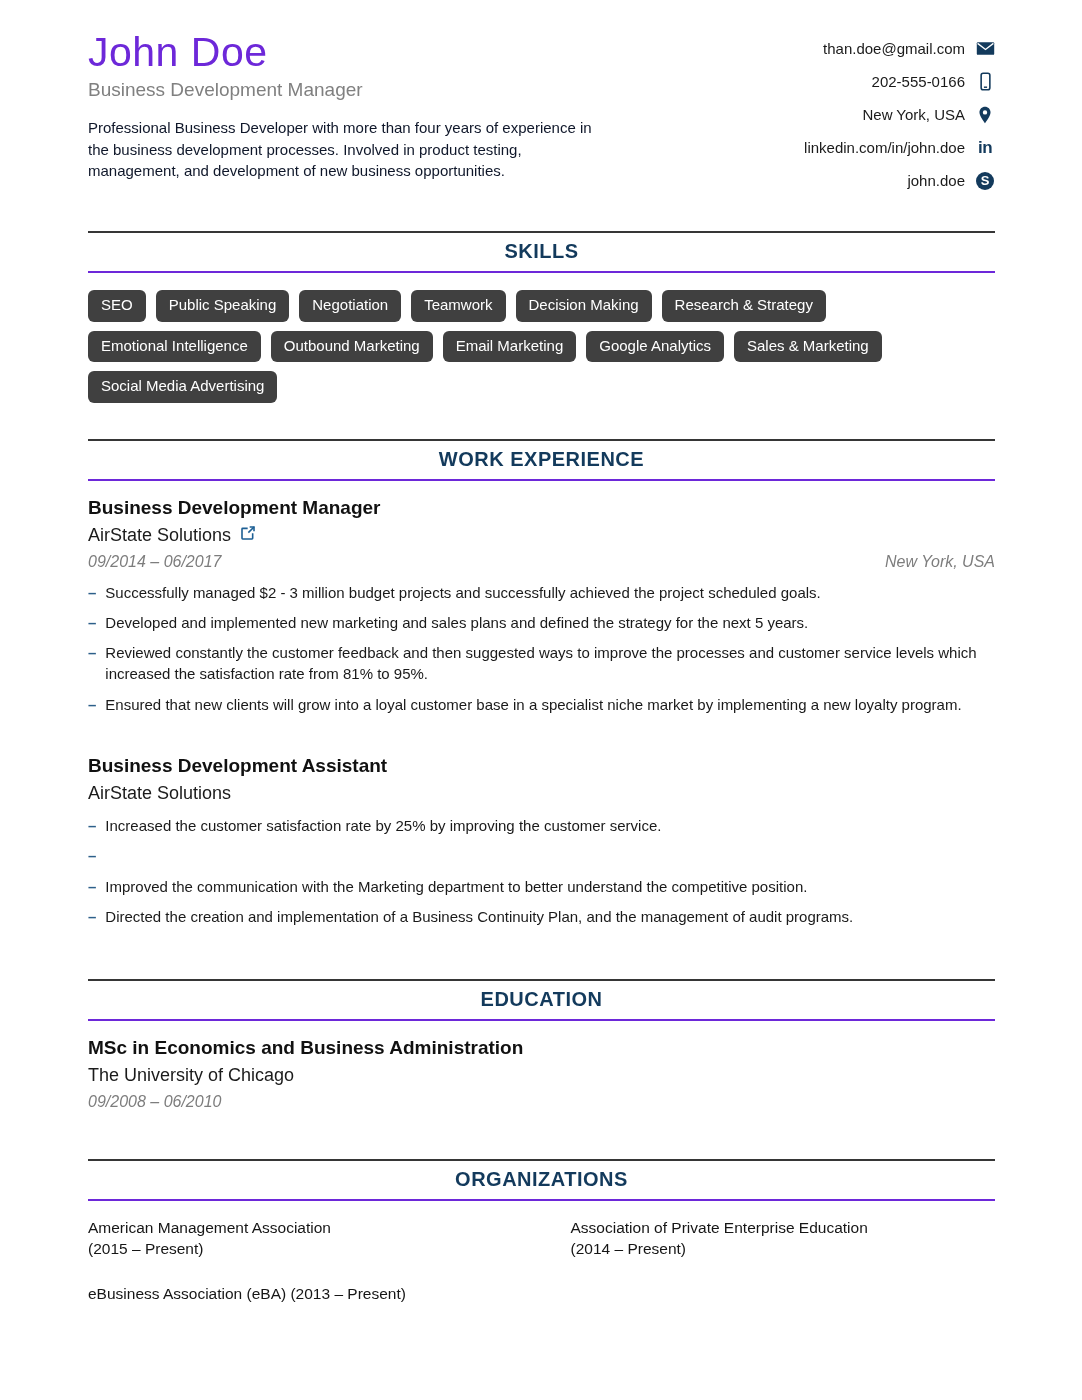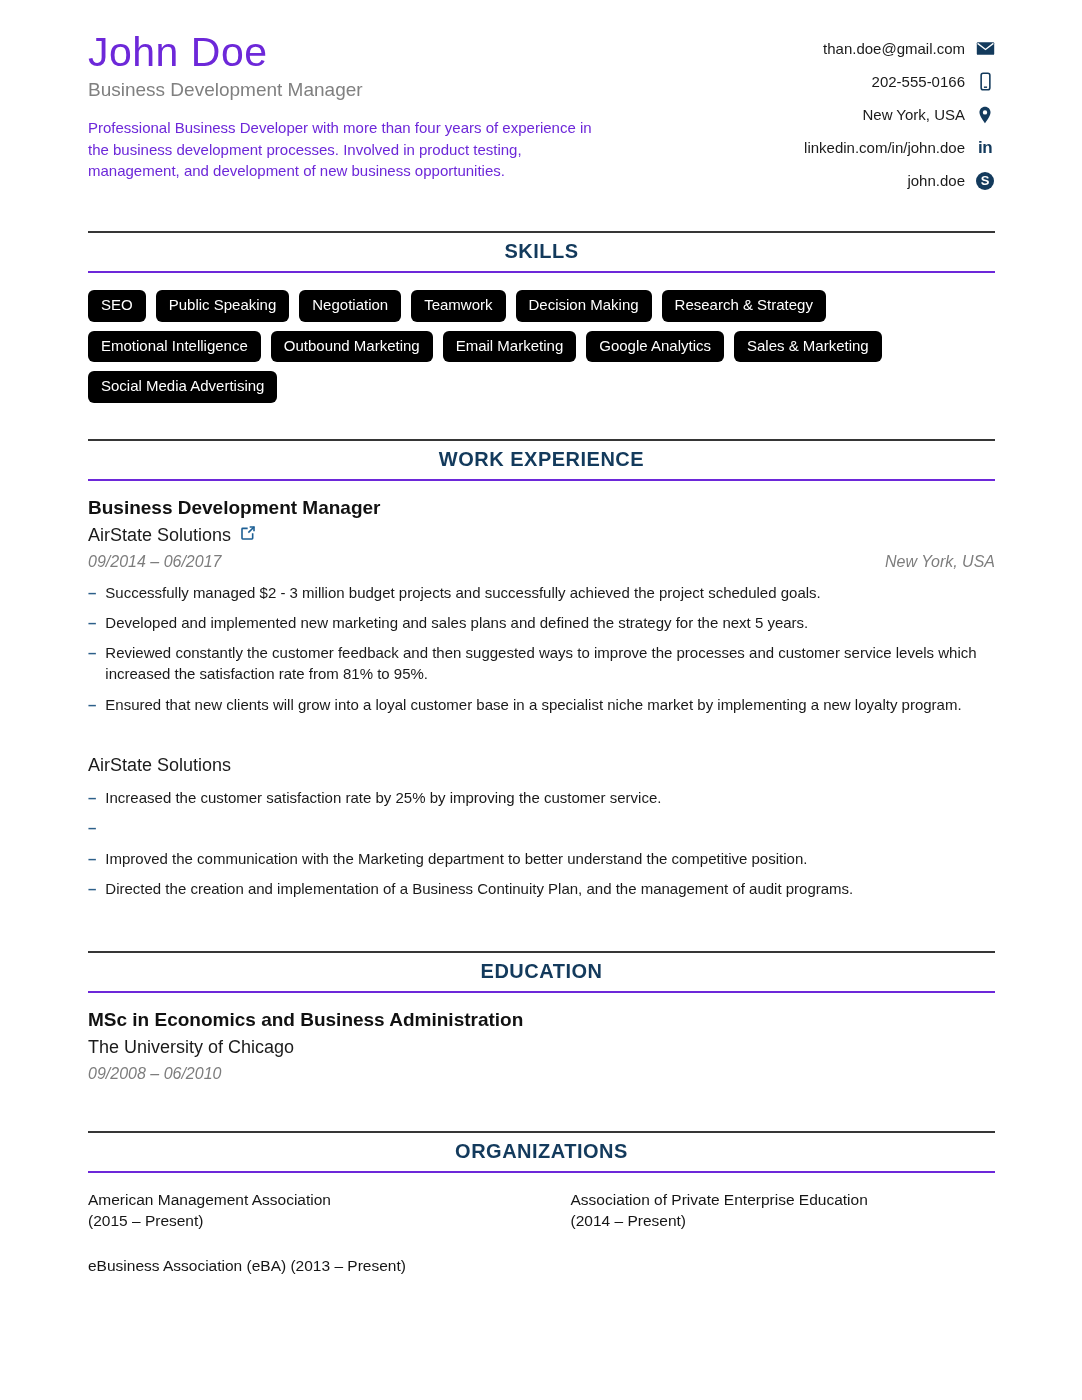--- a/index.html
+++ b/index.html
@@ -30,21 +30,21 @@
   }
   .person-title {
     margin-top: 5px;
     font-size: 19px;
     color: #808080;
   }
   .summary {
     margin: 16px 0 0;
     font-size: 15px;
     line-height: 1.42;
-    color: #6d28d9;
+    color: #0f172a;
   }
   .contacts { padding-top: 6px; }
   .contact-row {
     display: flex;
     justify-content: flex-end;
     align-items: center;
     gap: 10px;
     height: 33px;
     font-size: 15px;
     color: #1a1a1a;
@@ -76,21 +76,21 @@
     color: #133a5c;
   }
   .sh-skills { margin-top: 34px; }
   .sh-work { margin-top: 36px; }
   .sh-edu { margin-top: 52px; }
   .sh-org { margin-top: 48px; }
 
   
   .badges { display: flex; flex-wrap: wrap; gap: 9px 10px; margin-top: 17px; }
   .badge {
-    background: #000000;
+    background: #404040;
     color: #ffffff;
     font-size: 15px;
     padding: 7px 13px 8px;
     border-radius: 6px;
     line-height: 1.1;
   }
 
   
   .entries { margin-top: 16px; }
   .job + .job { margin-top: 40px; }
@@ -229,20 +229,21 @@
           <span>Reviewed constantly the customer feedback and then suggested ways to improve the processes and customer service levels which increased the satisfaction rate from 81% to 95%.</span>
         </li>
         <li>
           <span class="dash">–</span>
           <span>Ensured that new clients will grow into a loyal customer base in a specialist niche market by implementing a new loyalty program.</span>
         </li>
       </ul>
     </article>
 
     <article class="job">
+      <h3 class="entry-title">Business Development Assistant</h3>
       <div class="entry-sub">
         <span>AirState Solutions</span>
       </div>
       <ul class="bullets">
         <li>
           <span class="dash">–</span>
           <span>Increased the customer satisfaction rate by 25% by improving the customer service.</span>
         </li>
         <li>
           <span class="dash">–</span>

